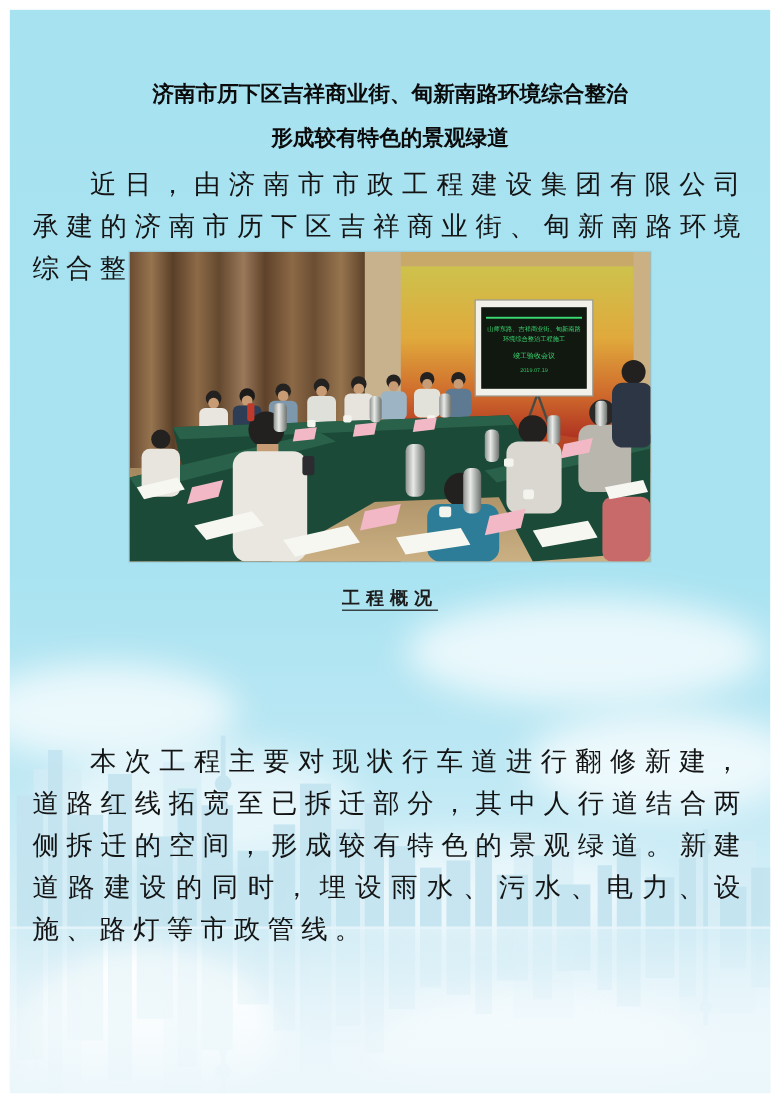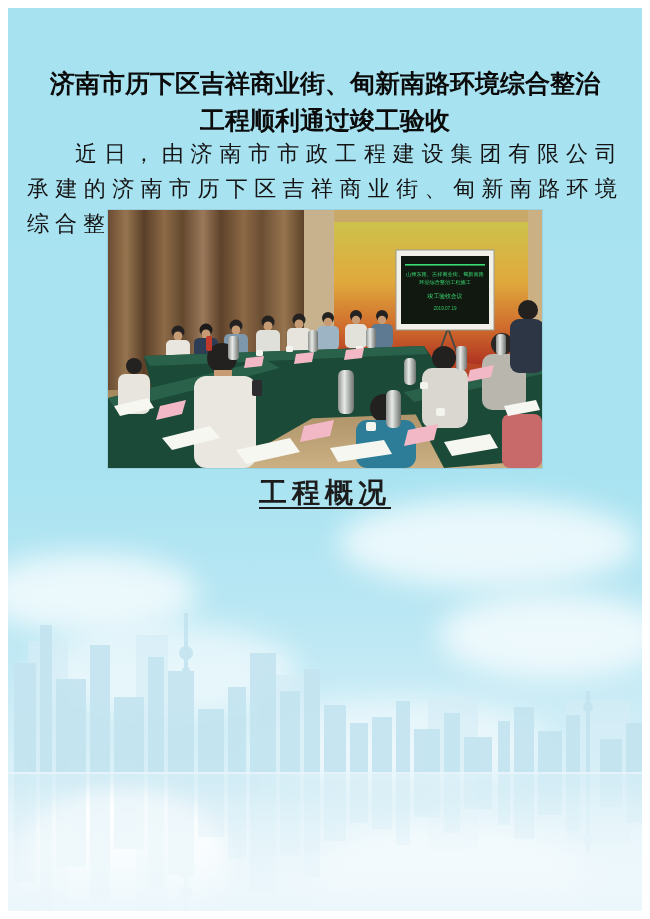--- a/index.html
+++ b/index.html
@@ -20,33 +20,33 @@
   .c3{left:430px;top:585px;width:230px;height:85px;}
   .c4{left:30px;top:615px;width:260px;height:95px;opacity:.8;}
   .c5{left:240px;top:690px;width:300px;height:90px;opacity:.7;}
   .c6{left:10px;top:780px;width:210px;height:150px;background:rgba(255,255,255,.92);filter:blur(10px);}
   .c7{left:300px;top:820px;width:280px;height:110px;opacity:.8;}
   .skyline{position:absolute;left:0;bottom:-6px;z-index:1;}
   
   .title{
     position:absolute;left:0;top:40px;width:100%;
     text-align:center;font-family:"Liberation Sans","DejaVu Sans",sans-serif;
-    font-weight:bold;font-size:25px;line-height:37px;color:#0b0b0b;z-index:2;
+    font-weight:bold;font-size:18px;line-height:37px;color:#0b0b0b;z-index:2;
   }
   .para{
     position:absolute;left:19px;width:596px;
     font-size:22px;line-height:35px;letter-spacing:6px;
     text-align:justify;text-indent:48px;color:#141414;z-index:2;margin:0;
   }
   .p1{top:128px;}
   .p2{top:502px;}
   .p3{top:609px;}
   .section-heading{
-    position:absolute;left:0;top:466px;width:100%;text-align:center;
-    font-size:28px;font-weight:bold;letter-spacing:5px;color:#1c1c1c;z-index:2;margin:0;
+    position:absolute;left:0;top:481px;width:100%;text-align:center;
+    font-size:15px;font-weight:bold;letter-spacing:5px;color:#1c1c1c;z-index:2;margin:0;
   }
   .section-heading span{text-decoration:underline;text-underline-offset:5px;}
   
   .photo{position:absolute;left:100px;top:202px;width:434px;height:258px;margin:0;z-index:2;
          box-shadow:0 0 0 1px rgba(0,0,0,.08);}
   .photo svg{display:block;}
 </style>
 </head>
 <body>
 
@@ -114,21 +114,21 @@
     <use href="#bldgs"></use>
     <g opacity=".35">
         <use href="#bldgs" transform="translate(0,336) scale(1,-1)"></use>
       </g>
     <rect x="0" y="167" width="650" height="2" fill="#e9f6fb" opacity=".85"></rect>
     <rect x="0" y="176" width="650" height="136" fill="url(#fade)"></rect>
   </svg>
 
   <h1 class="title">
     <span>济南市历下区吉祥商业街、甸新南路环境综合整治</span><br>
-    <span>工程顺利通过竣工验收</span>
+    <span>形成较有特色的景观绿道</span>
   </h1>
 
   <p class="para p1">近日，由济南市市政工程建设集团有限公司承建的济南市历下区吉祥商业街、甸新南路环境综合整治工程顺利通过竣工验收。</p>
 
   <figure class="photo">
     <svg width="434" height="258" viewBox="0 0 434 258">
       <defs>
         <linearGradient id="curtain" x1="0" y1="0" x2="1" y2="0">
           <stop offset="0" stop-color="#6b4c33"></stop>
             <stop offset=".08" stop-color="#96744f"></stop>
@@ -314,14 +314,15 @@
             <polygon points="396,196 428,190 432,200 400,206"></polygon>
         </g>
       </g>
     </svg>
   </figure>
 
   <h2 class="section-heading">
     <span>工程概况</span>
   </h2>
 
+  <p class="para p3">本次工程主要对现状行车道进行翻修新建，道路红线拓宽至已拆迁部分，其中人行道结合两侧拆迁的空间，形成较有特色的景观绿道。新建道路建设的同时，埋设雨水、污水、电力、设施、路灯等市政管线。</p>
 
 </div>
 
 </body></html>

